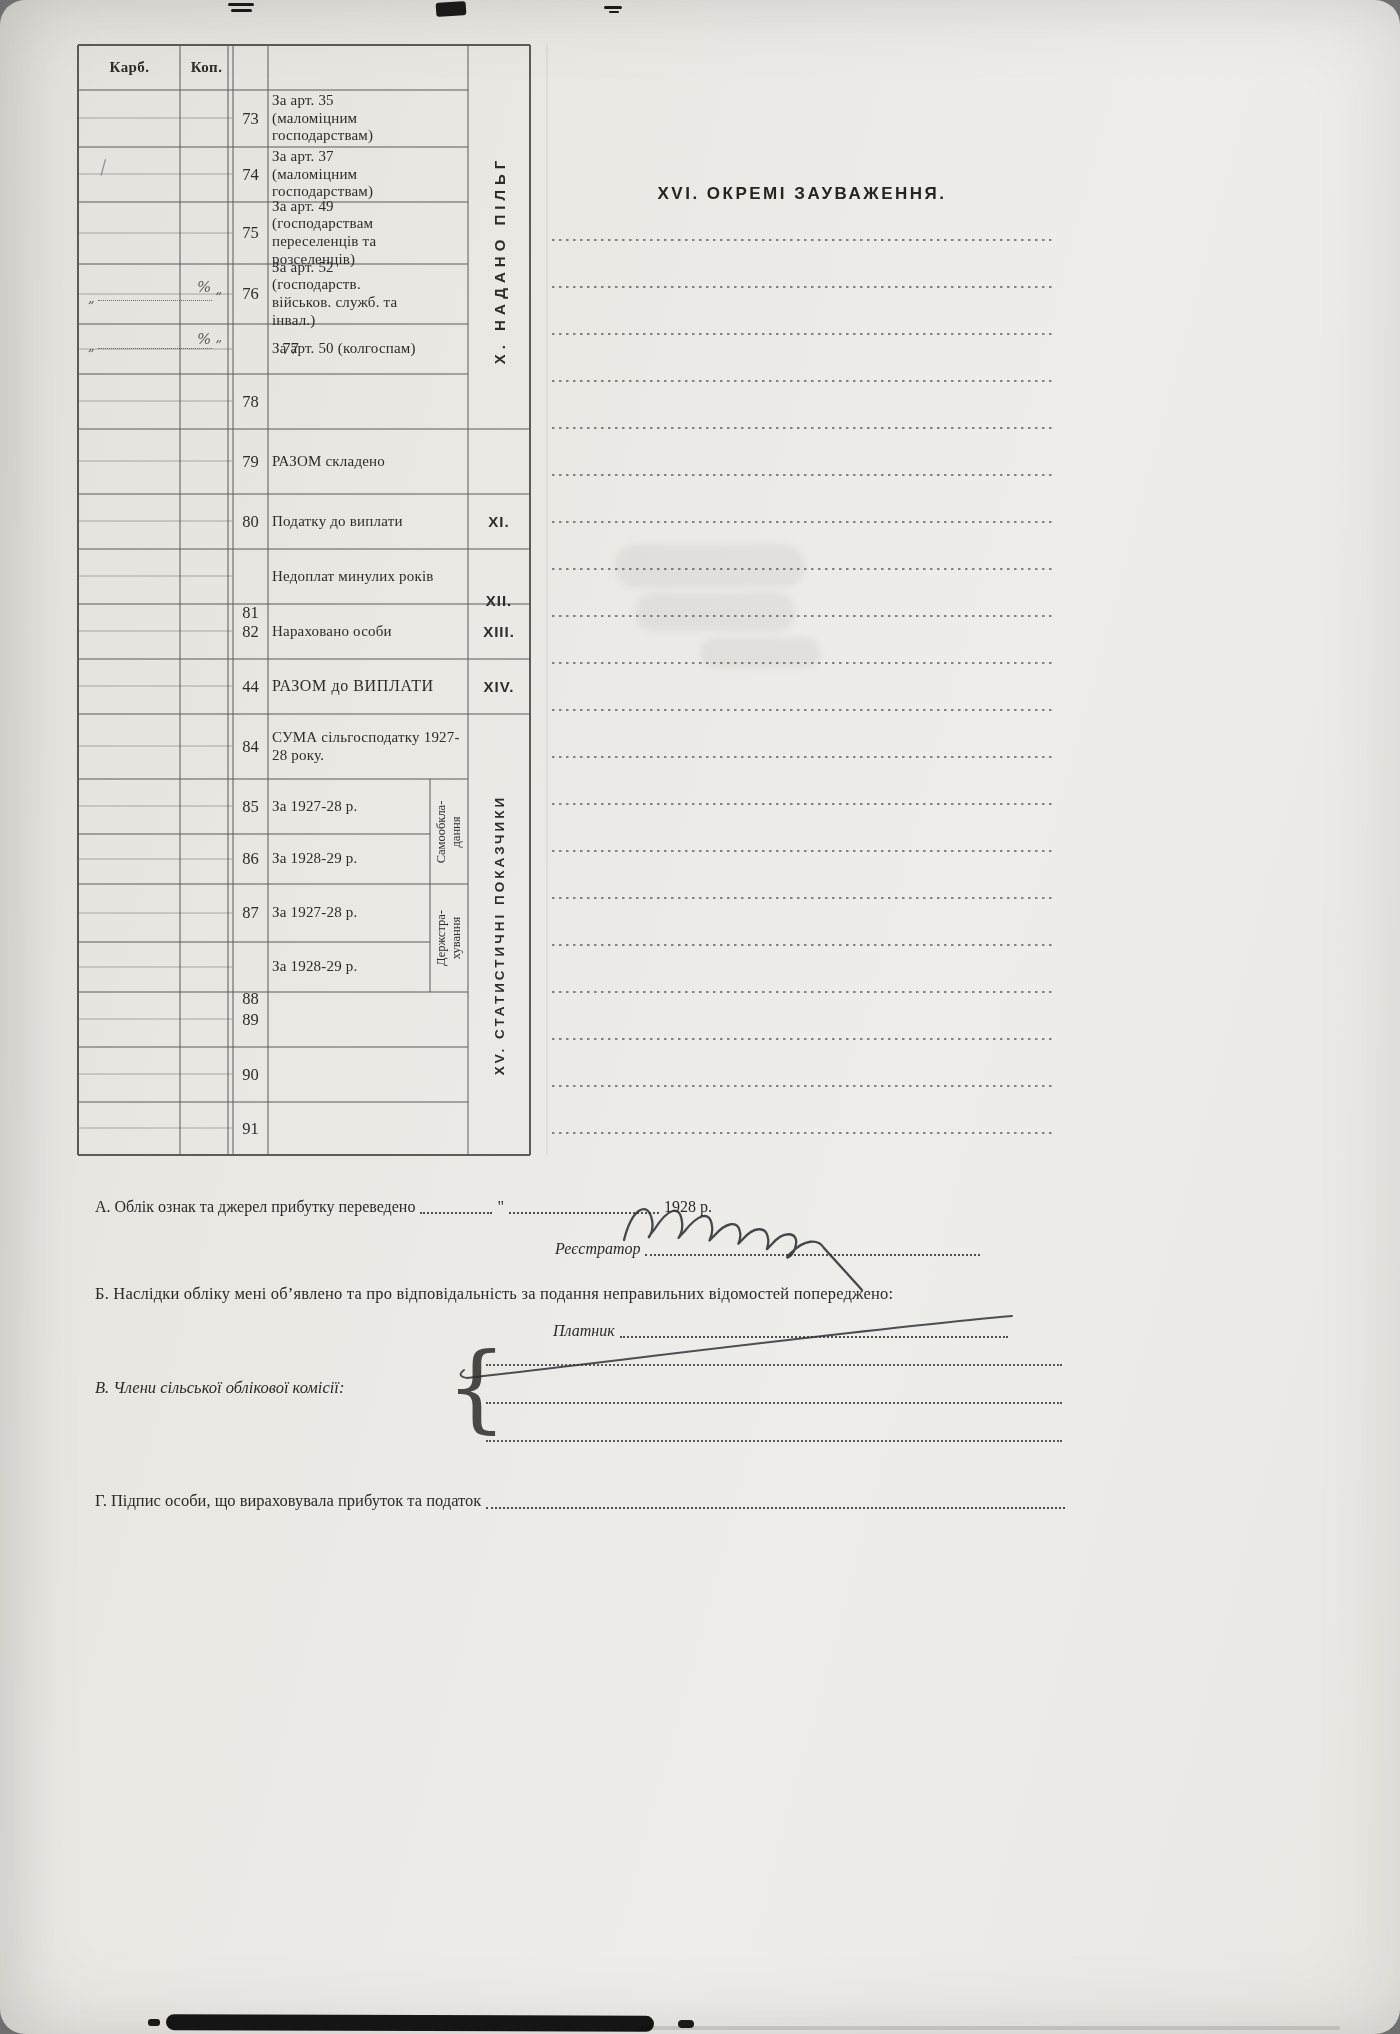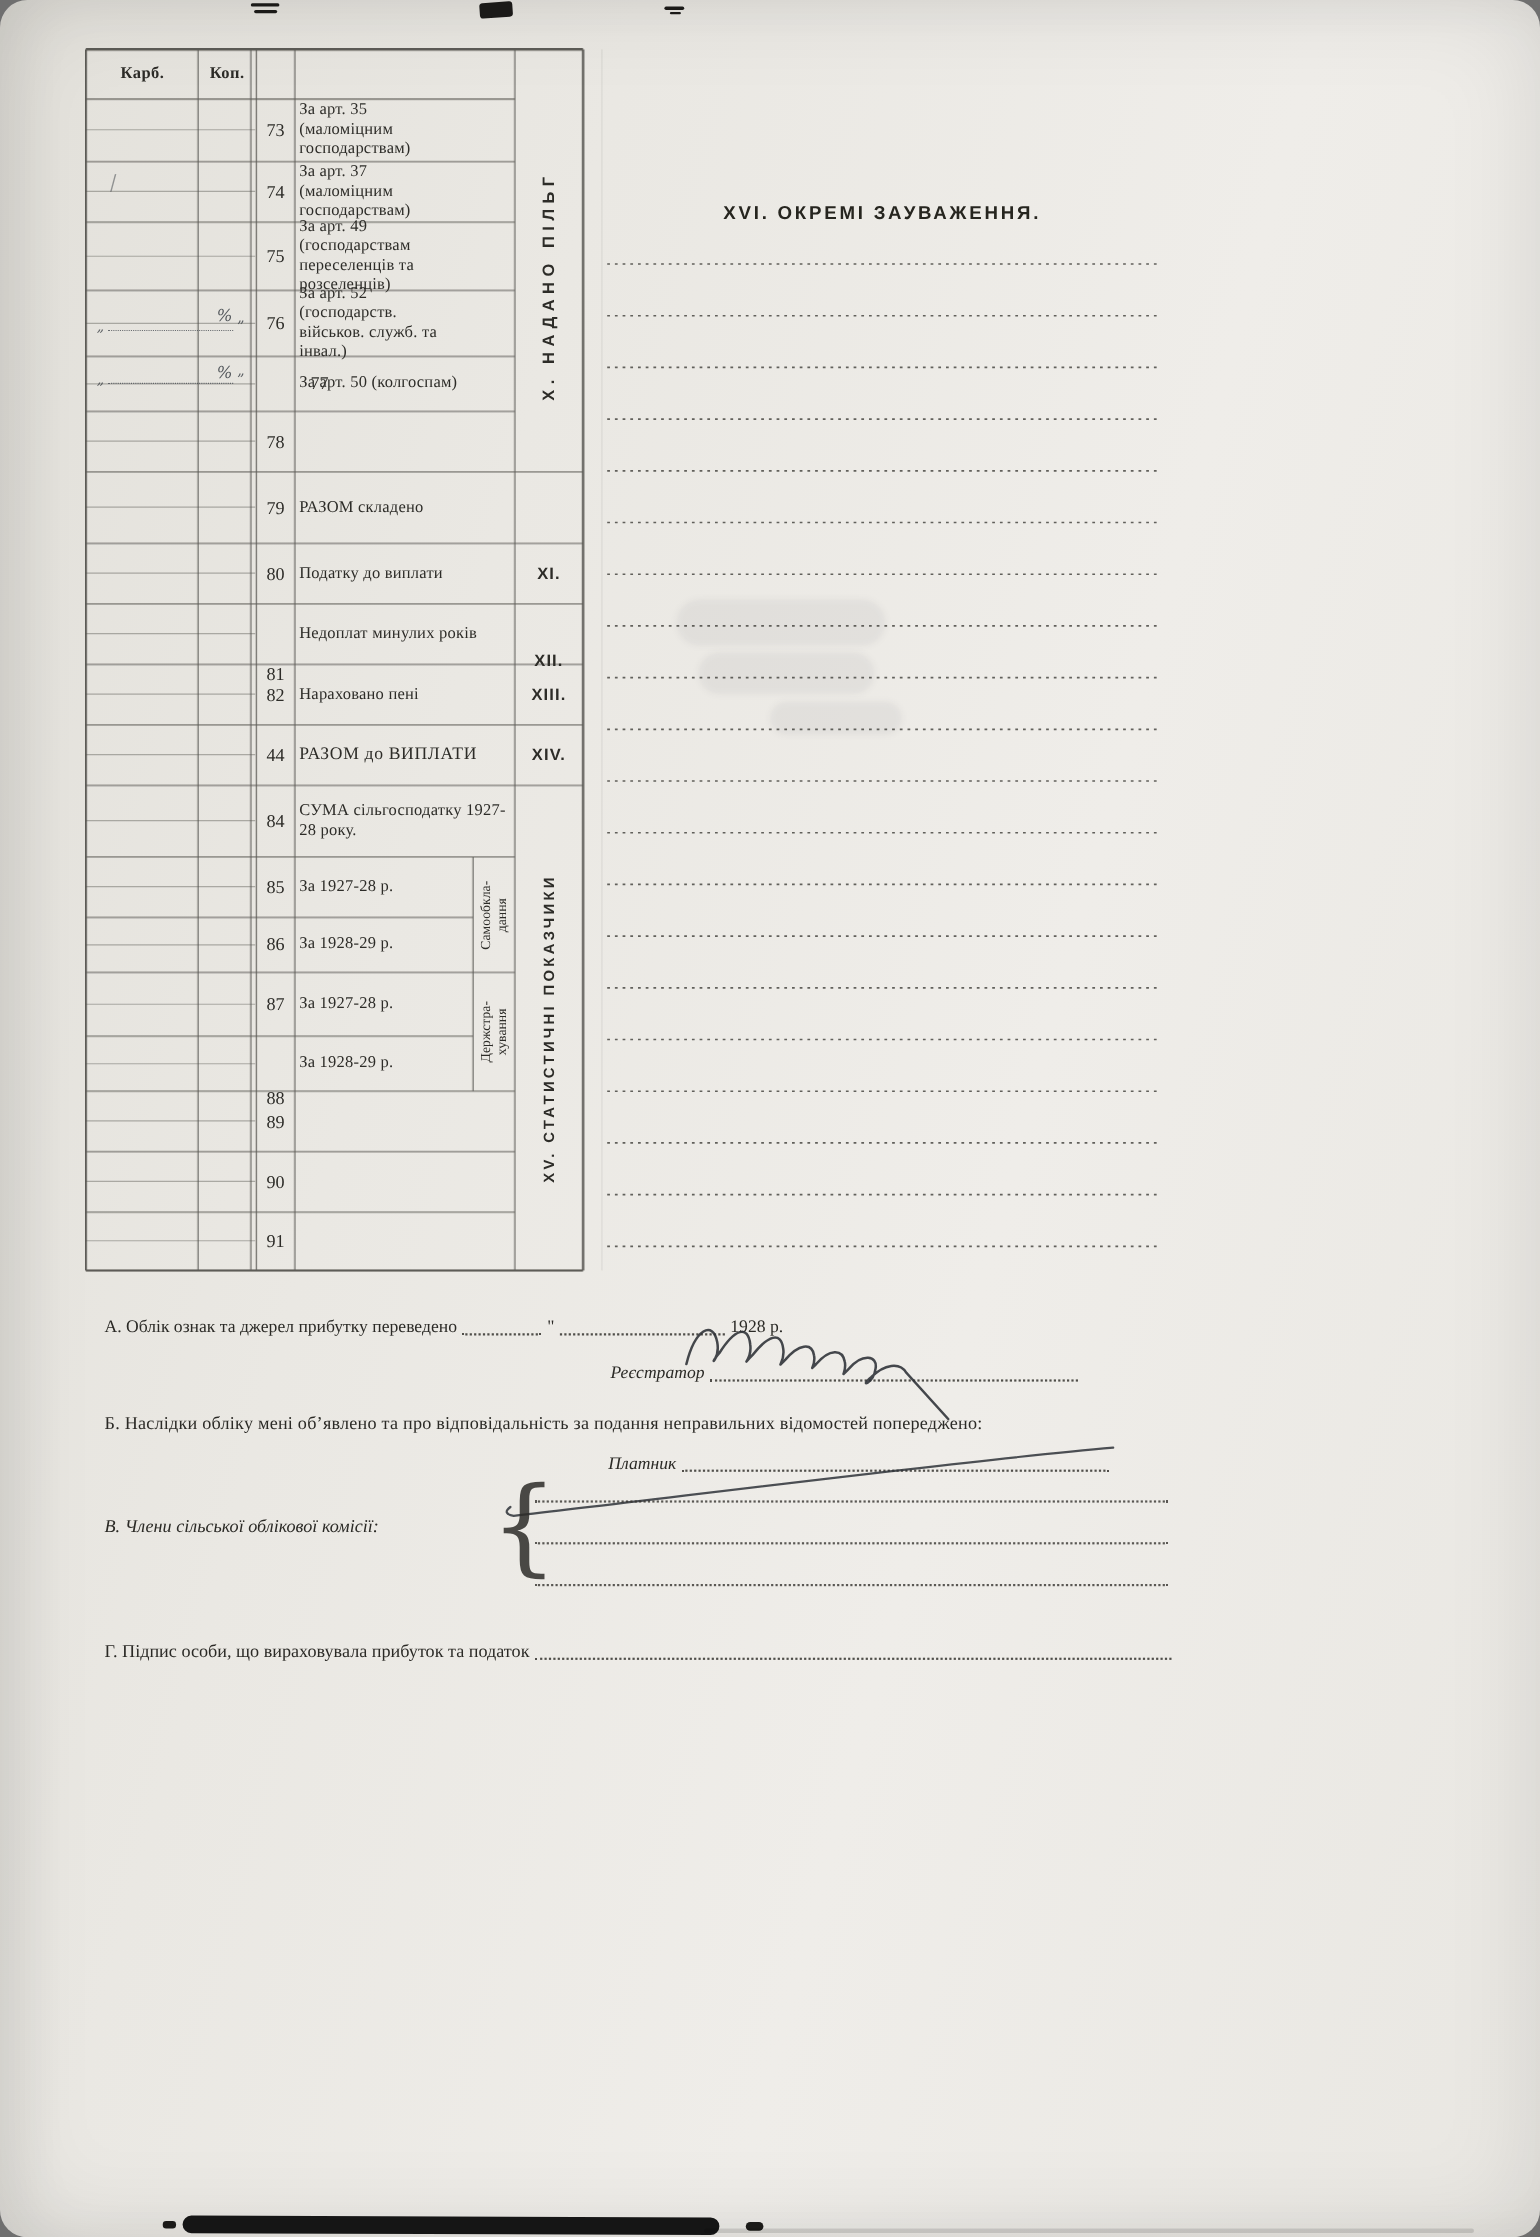--- a/index.html
+++ b/index.html
@@ -162,21 +162,21 @@
   <div class="cell num" style="top:1102px;height:53px;">91</div>
 
   <div class="cell lbl" style="top:90px;height:57px;width:150px;">За арт. 35 (маломіцним господарствам)</div>
   <div class="cell lbl" style="top:147px;height:55px;width:150px;">За арт. 37 (маломіцним господарствам)</div>
   <div class="cell lbl" style="top:202px;height:62px;width:152px;">За арт. 49 (господарствам переселенців та розселенців)</div>
   <div class="cell lbl" style="top:264px;height:60px;width:152px;">За арт. 52 (господарств. військов. служб. та інвал.)</div>
   <div class="cell lbl" style="top:324px;height:50px;width:152px;">За арт. 50 (колгоспам)</div>
   <div class="cell lbl" style="top:429px;height:65px;width:170px;">РАЗОМ складено</div>
   <div class="cell lbl" style="top:494px;height:55px;width:186px;">Податку до виплати</div>
   <div class="cell lbl" style="top:549px;height:55px;width:186px;">Недоплат минулих років</div>
-  <div class="cell lbl" style="top:604px;height:55px;width:186px;">Нараховано пені</div>
+  <div class="cell lbl" style="top:604px;height:55px;width:186px;">Нараховано особи</div>
   <div class="cell lbl big" style="top:659px;height:55px;width:186px;">РАЗОМ до ВИПЛАТИ</div>
   <div class="cell lbl" style="top:714px;height:65px;width:188px;">СУМА сільгосподатку 1927-28 року.</div>
   <div class="cell lbl" style="top:779px;height:55px;width:148px;">За 1927-28 р.</div>
   <div class="cell lbl" style="top:834px;height:50px;width:148px;">За 1928-29 р.</div>
   <div class="cell lbl" style="top:884px;height:58px;width:148px;">За 1927-28 р.</div>
   <div class="cell lbl" style="top:942px;height:50px;width:148px;">За 1928-29 р.</div>
 
   <div class="cell roman" style="top:494px;height:55px;">XI.</div>
   <div class="cell roman" style="top:549px;height:55px;margin-top:24px;">XII.</div>
   <div class="cell roman" style="top:604px;height:55px;">XIII.</div>

